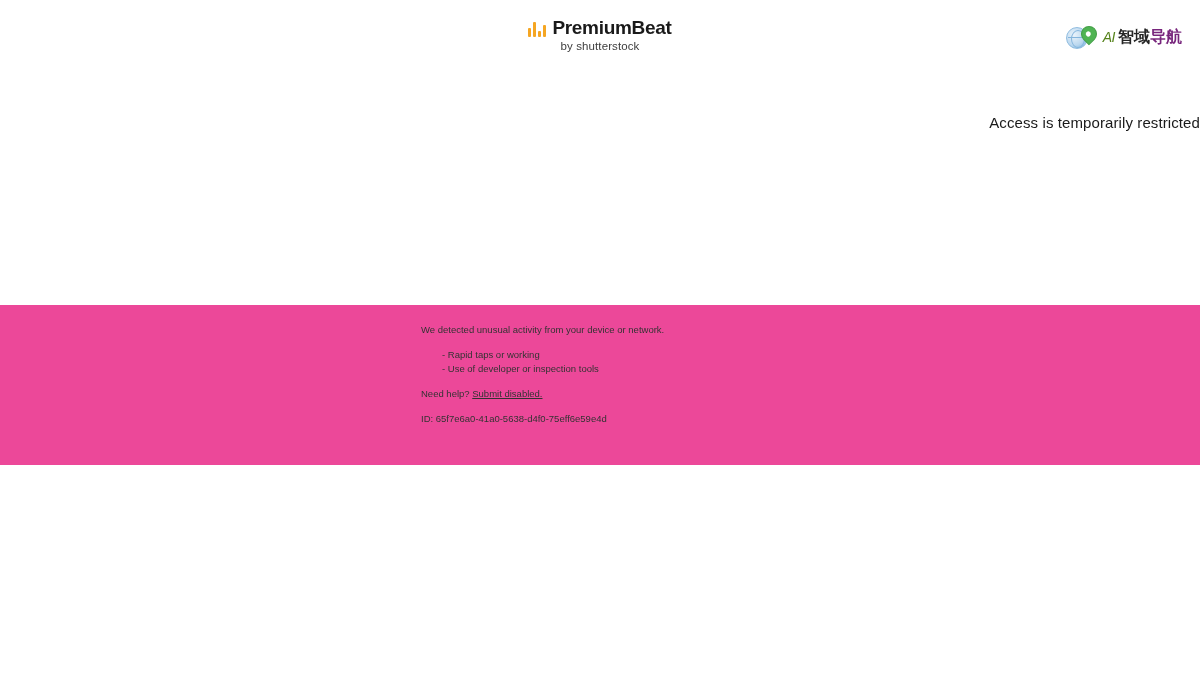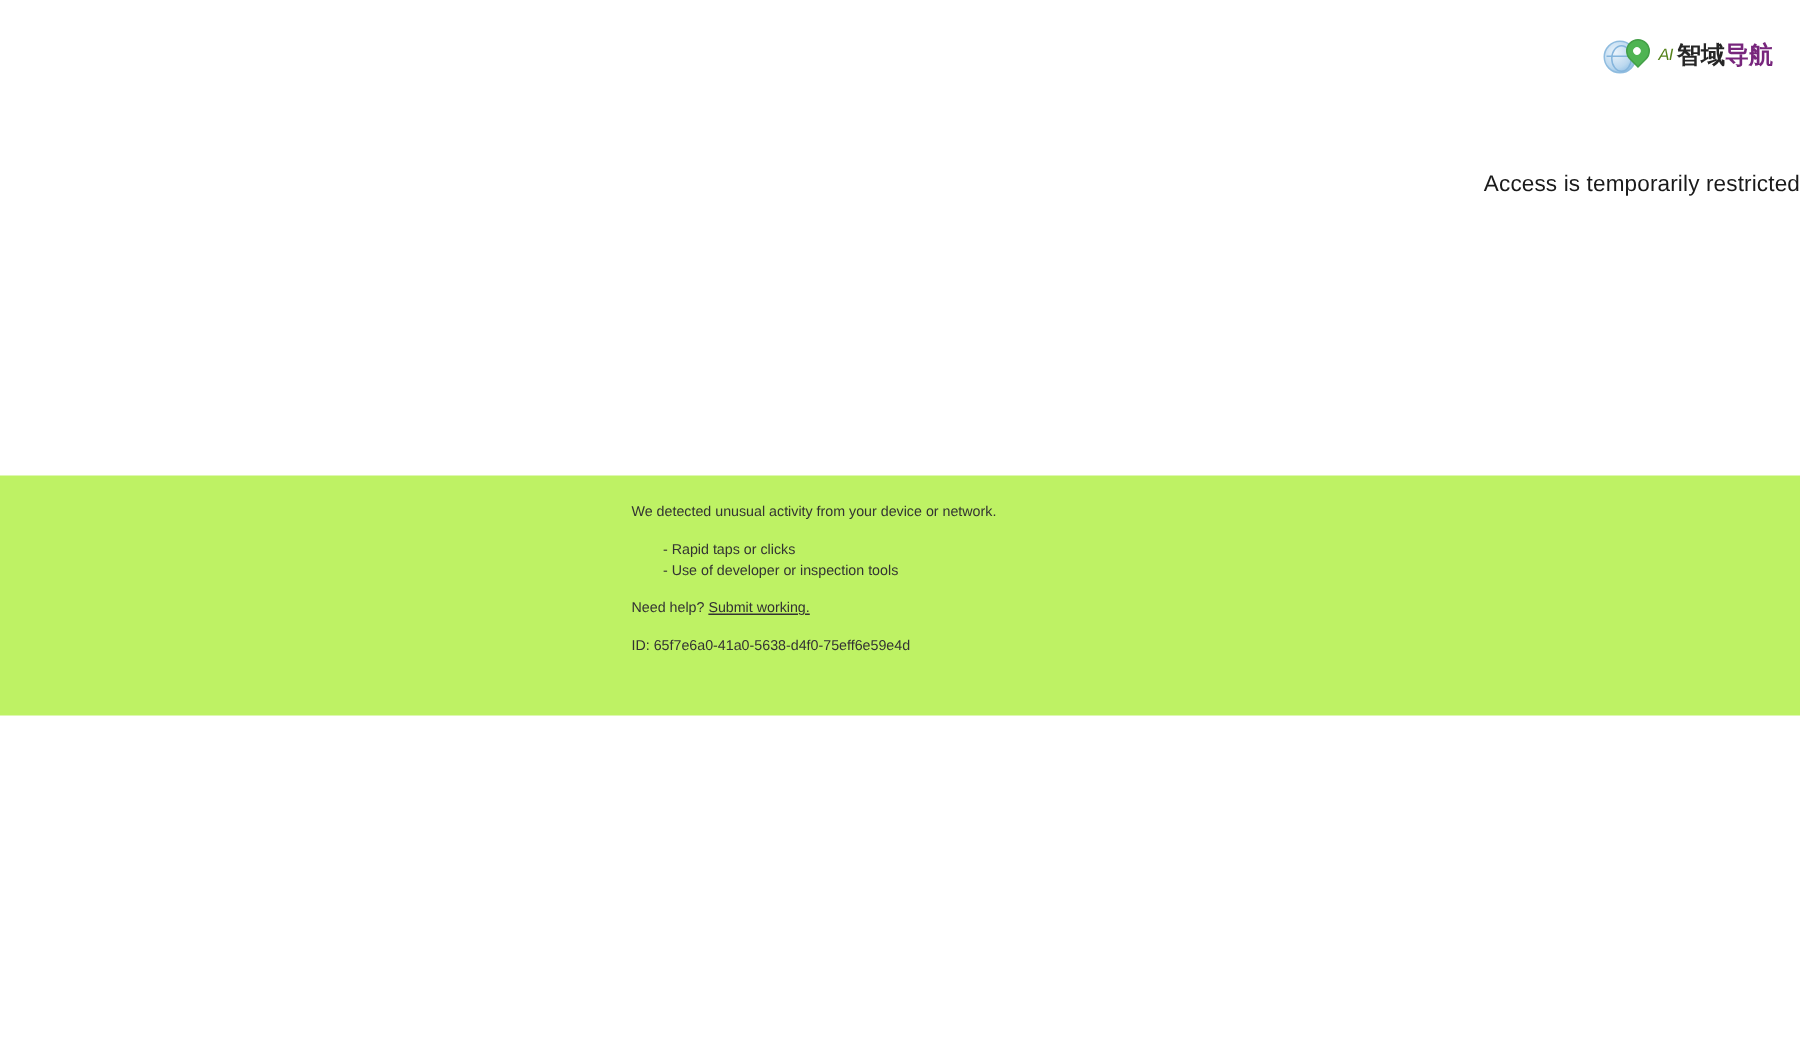--- a/index.html
+++ b/index.html
@@ -119,21 +119,21 @@
   }
   .wm-pin i {
     position: absolute;
     left: 4px; top: 4px;
     width: 5px; height: 5px;
     border-radius: 50%;
     background: #ffffff;
     display: block;
   }
   .wm-ai {
-    font-size: 11px;
+    font-size: 14px;
     font-weight: normal;
     font-style: italic;
     color: #4d7c0f;
     letter-spacing: -0.5px;
   }
   .wm-cn {
     font-size: 16px;
     font-weight: bold;
     color: #1a1a1a;
   }
@@ -146,23 +146,23 @@
     font-size: 15px;
     color: #1a1a1a;
     letter-spacing: 0.1px;
   }
 
   
   .band {
     position: absolute;
     left: 0;
     right: 0;
-    top: 317px;
+    top: 305px;
     height: 160px;
-    background: #bef264;
+    background: #ec4899;
   }
   .band-inner {
     padding: 18px 0 0 421px;
     font-size: 9.5px;
     color: #333333;
     line-height: 1.55;
   }
   .band-inner p {
     margin: 0 0 10px 0;
   }
@@ -177,20 +177,34 @@
     color: #333333;
     text-decoration: underline;
   }
   .id-line { margin-bottom: 0 !important; }
 </style>
 </head>
 <body>
 
 <div class="header">
 
+  <div class="logo-wrap">
+    <div class="logo">
+      <div class="logo-top">
+        <span class="logo-bars">
+          <span></span>
+            <span></span>
+            <span></span>
+            <span></span>
+        </span>
+        <span class="logo-wordmark">PremiumBeat</span>
+      </div>
+      <div class="logo-sub">by shutterstock</div>
+    </div>
+  </div>
 
   <div class="watermark">
     <span class="wm-globe">
       <span class="g1"></span>
       <span class="wm-pin">
           <i></i>
         </span>
     </span>
     <span class="wm-ai">AI</span>
     <span class="wm-cn"><span>智域</span><span class="orange">导航</span></span>
@@ -198,21 +212,21 @@
 
 </div>
 
 <div class="main-msg">Access is temporarily restricted</div>
 
 <div class="band">
   <div class="band-inner">
     <p>We detected unusual activity from your device or network.</p>
 
     <ul class="reasons">
-      <li>- Rapid taps or clicks</li>
+      <li>- Rapid taps or working</li>
       <li>- Use of developer or inspection tools</li>
     </ul>
 
-    <p class="need-help"><span>Need help?</span> <a href="#">Submit working.</a></p>
+    <p class="need-help"><span>Need help?</span> <a href="#">Submit disabled.</a></p>
 
     <p class="id-line">ID: 65f7e6a0-41a0-5638-d4f0-75eff6e59e4d</p>
   </div>
 </div>
 
 </body></html>

